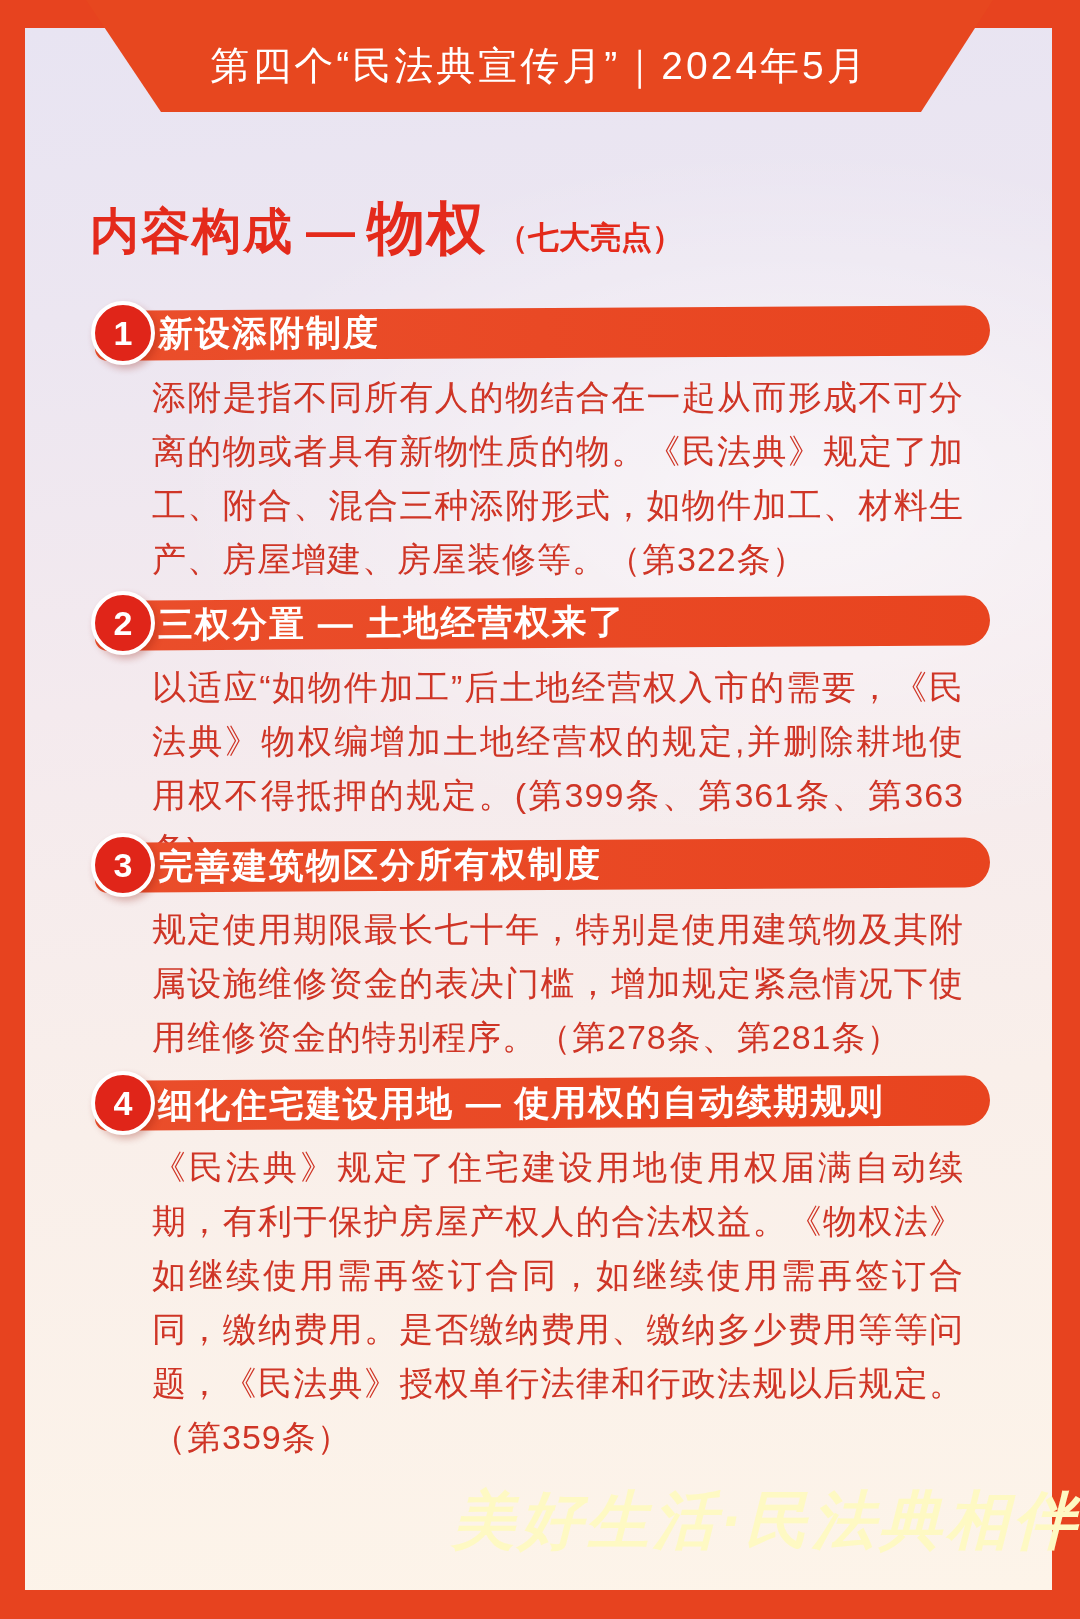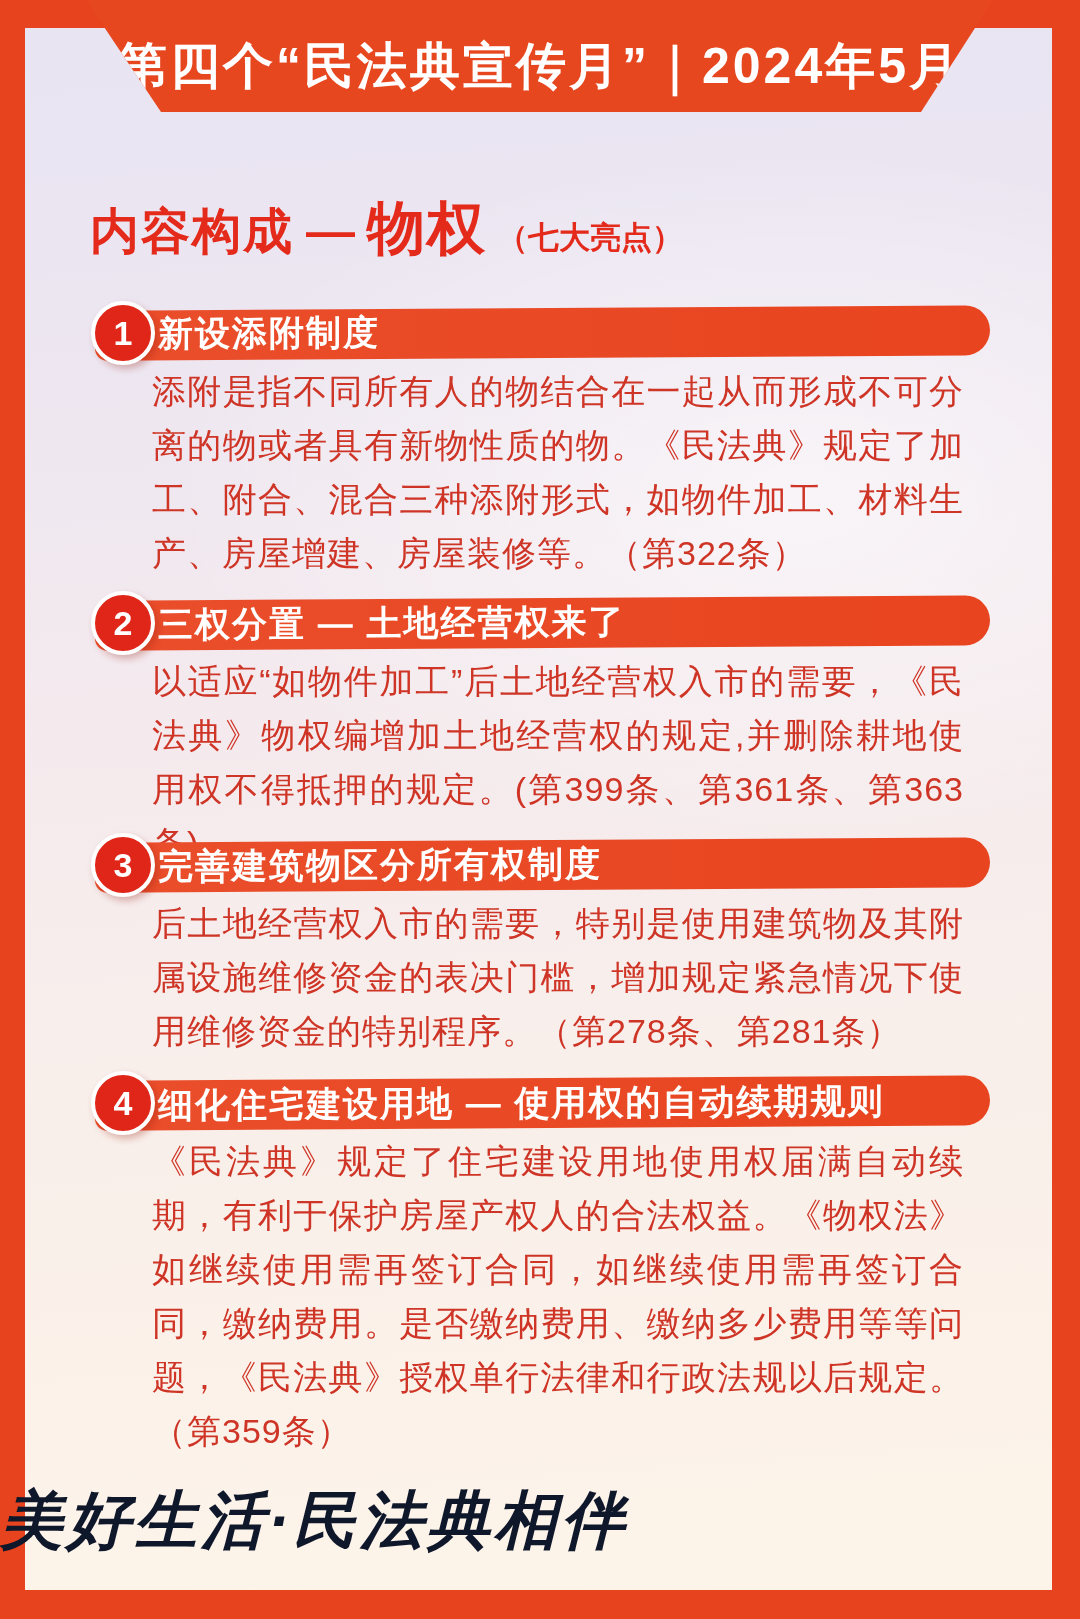--- a/index.html
+++ b/index.html
@@ -30,22 +30,22 @@
     background: #E7471F;
     clip-path: polygon(0 0, 100% 0, calc(100% - 72px) 100%, 75px 100%);
     display: flex;
     align-items: center;
     justify-content: center;
     box-sizing: border-box;
     padding-top: 20px;
   }
   .banner-text {
     color: #FFFFFF;
-    font-size: 50px;
-    font-weight: 700;
+    font-size: 39px;
+    font-weight: 400;
     letter-spacing: 3px;
     white-space: nowrap;
   }
 
   
   .title-row {
     position: absolute;
     left: 90px; top: 190px;
     display: flex;
     align-items: baseline;
@@ -90,43 +90,43 @@
     display: flex;
     align-items: center;
     justify-content: center;
     color: #FFFFFF;
     font-size: 34px;
     font-weight: 700;
     box-shadow: 3px 4px 7px rgba(150, 30, 15, 0.30);
   }
   .sec-body {
     position: absolute;
-    left: 152px; top: 56px;
+    left: 152px; top: 62px;
     width: 812px;
     color: #CF3526;
     font-size: 34px;
     line-height: 54px;
     font-weight: 500;
     letter-spacing: 1px;
     word-break: break-all;
     text-align: justify;
   }
 
   .sec-1 { top: 308px; }
   .sec-2 { top: 598px; }
   .sec-3 { top: 840px; }
   .sec-4 { top: 1078px; }
 
   
   .slogan {
     position: absolute;
     left: 0; top: 1478px;
     width: 1080px;
-    text-align: left;
-    color: #0f172a;
+    text-align: right;
+    color: #fef9c3;
     font-size: 63px;
     font-weight: 900;
     font-style: italic;
     letter-spacing: 4px;
     white-space: nowrap;
   }
 </style>
 </head>
 <body>
 
@@ -154,21 +154,21 @@
   <div class="sec-bar"></div>
   <div class="sec-heading">三权分置 — 土地经营权来了</div>
   <div class="badge">2</div>
   <div class="sec-body">以适应“如物件加工”后土地经营权入市的需要，《民法典》物权编增加土地经营权的规定,并删除耕地使用权不得抵押的规定。(第399条、第361条、第363条)</div>
 </div>
 
 <div class="section sec-3">
   <div class="sec-bar"></div>
   <div class="sec-heading">完善建筑物区分所有权制度</div>
   <div class="badge">3</div>
-  <div class="sec-body">后土地经营权入市的需要，特别是使用建筑物及其附属设施维修资金的表决门槛，增加规定紧急情况下使用维修资金的特别程序。（第278条、第281条）</div>
+  <div class="sec-body">规定使用期限最长七十年，特别是使用建筑物及其附属设施维修资金的表决门槛，增加规定紧急情况下使用维修资金的特别程序。（第278条、第281条）</div>
 </div>
 
 <div class="section sec-4">
   <div class="sec-bar"></div>
   <div class="sec-heading">细化住宅建设用地 — 使用权的自动续期规则</div>
   <div class="badge">4</div>
   <div class="sec-body">《民法典》规定了住宅建设用地使用权届满自动续期，有利于保护房屋产权人的合法权益。《物权法》如继续使用需再签订合同，如继续使用需再签订合同，缴纳费用。是否缴纳费用、缴纳多少费用等等问题，《民法典》授权单行法律和行政法规以后规定。（第359条）</div>
 </div>
 
 <div class="slogan">美好生活·民法典相伴</div>

